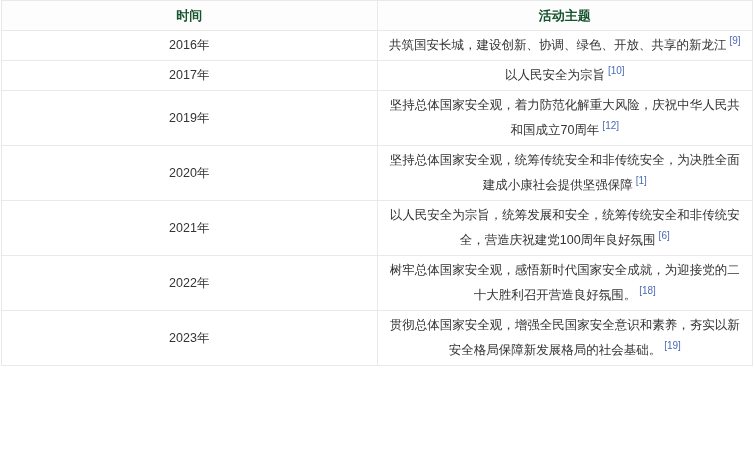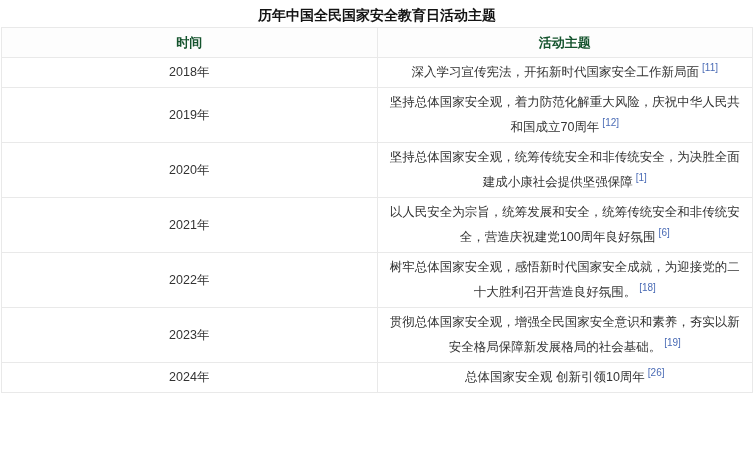--- a/index.html
+++ b/index.html
@@ -57,33 +57,36 @@
     margin-left: 3px;
     cursor: pointer;
     white-space: nowrap;
   }
 </style>
 </head>
 <body>
 
 <div class="page">
 
-  <div class="caption">历年中国全民国家安全教育日活动主题</div>
 
   <table class="themes">
     <thead>
       <tr>
         <th>时间</th>
         <th>活动主题</th>
       </tr>
     </thead>
     <tbody>
       <tr class="h1">
-        <td class="col-year"><span>2018年</span></td>
-        <td class="col-theme"><span>深入学习宣传宪法，开拓新时代国家安全工作新局面</span><sup class="cite">[11]</sup></td>
+        <td class="col-year"><span>2016年</span></td>
+        <td class="col-theme"><span>共筑国安长城，建设创新、协调、绿色、开放、共享的新龙江</span><sup class="cite">[9]</sup></td>
+      </tr>
+      <tr class="h1">
+        <td class="col-year"><span>2017年</span></td>
+        <td class="col-theme"><span>以人民安全为宗旨</span><sup class="cite">[10]</sup></td>
       </tr>
       <tr class="h2">
         <td class="col-year"><span>2019年</span></td>
         <td class="col-theme"><span>坚持总体国家安全观，着力防范化解重大风险，庆祝中华人民共和国成立70周年</span><sup class="cite">[12]</sup></td>
       </tr>
       <tr class="h2">
         <td class="col-year"><span>2020年</span></td>
         <td class="col-theme"><span>坚持总体国家安全观，统筹传统安全和非传统安全，为决胜全面建成小康社会提供坚强保障</span><sup class="cite">[1]</sup></td>
       </tr>
       <tr class="h2">
@@ -91,19 +94,15 @@
         <td class="col-theme"><span>以人民安全为宗旨，统筹发展和安全，统筹传统安全和非传统安全，营造庆祝建党100周年良好氛围</span><sup class="cite">[6]</sup></td>
       </tr>
       <tr class="h2">
         <td class="col-year"><span>2022年</span></td>
         <td class="col-theme"><span>树牢总体国家安全观，感悟新时代国家安全成就，为迎接党的二十大胜利召开营造良好氛围。</span><sup class="cite">[18]</sup></td>
       </tr>
       <tr class="h2">
         <td class="col-year"><span>2023年</span></td>
         <td class="col-theme"><span>贯彻总体国家安全观，增强全民国家安全意识和素养，夯实以新安全格局保障新发展格局的社会基础。</span><sup class="cite">[19]</sup></td>
       </tr>
-      <tr class="h1">
-        <td class="col-year"><span>2024年</span></td>
-        <td class="col-theme"><span>总体国家安全观 创新引领10周年</span><sup class="cite">[26]</sup></td>
-      </tr>
     </tbody>
   </table>
 </div>
 
 </body></html>

